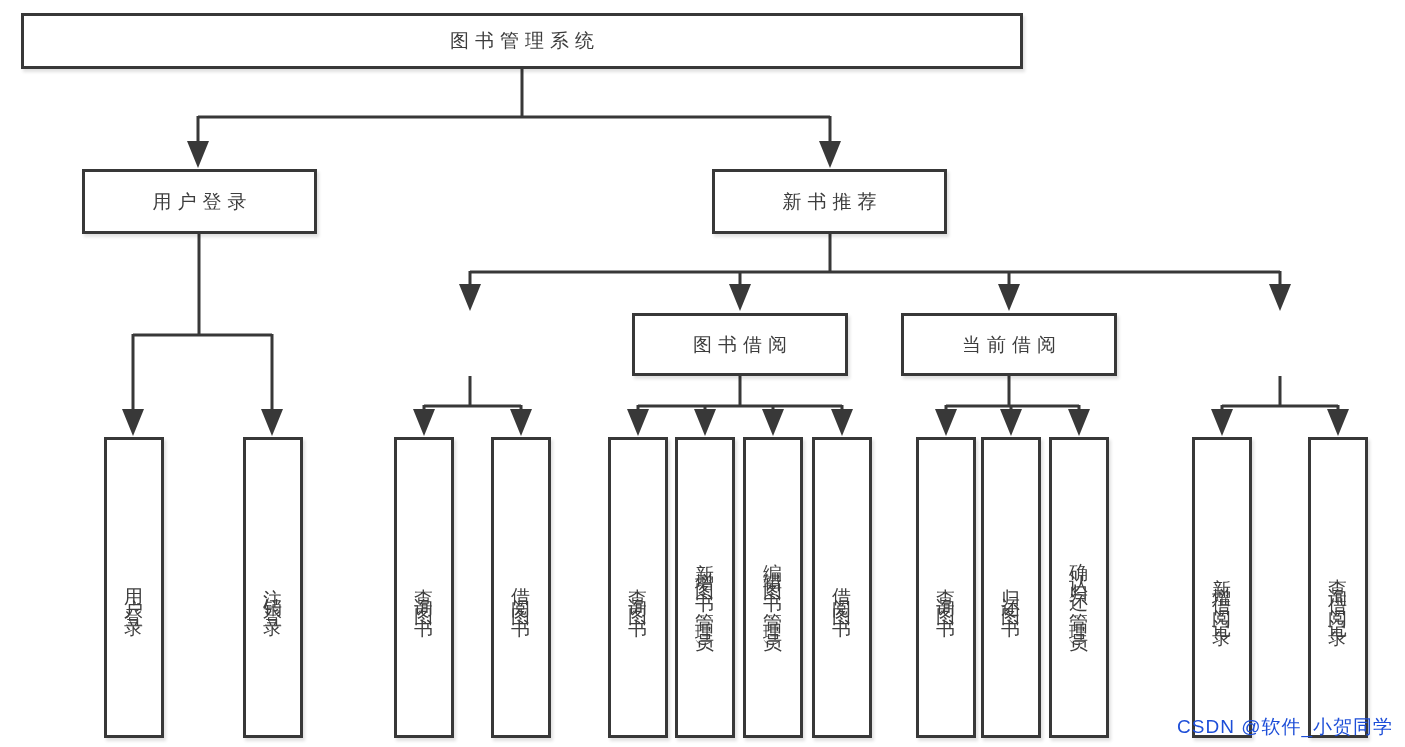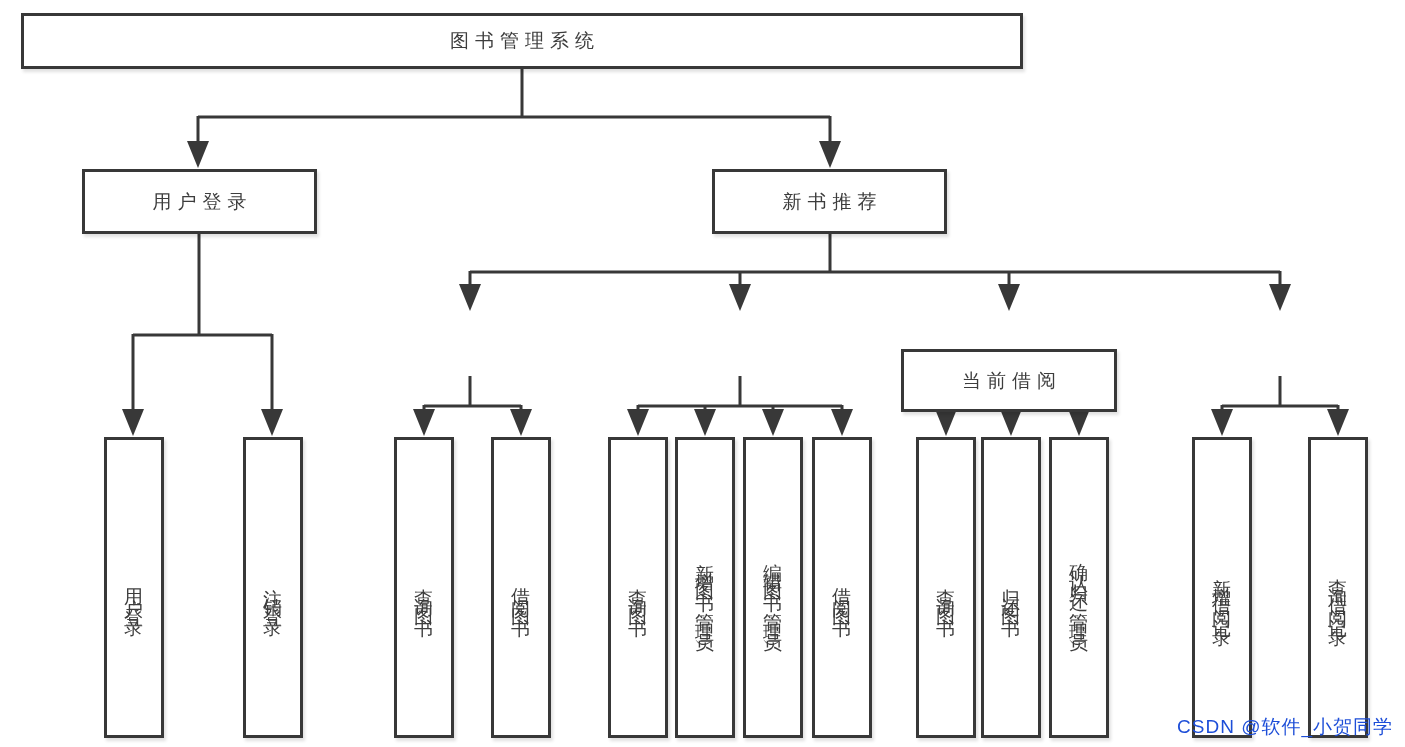--- a/index.html
+++ b/index.html
@@ -111,21 +111,24 @@
     <span class="h-label">图书管理系统</span>
   </div>
 
   <div class="node" style="left:82px; top:169px; width:235px; height:65px;">
     <span class="h-label">用户登录</span>
   </div>
   <div class="node" style="left:712px; top:169px; width:235px; height:65px;">
     <span class="h-label">新书推荐</span>
   </div>
 
-  <div class="node" style="left:901px; top:313px; width:216px; height:63px;margin-top:36px;">
+  <div class="node" style="left:632px; top:313px; width:216px; height:63px;">
+    <span class="h-label">图书借阅</span>
+  </div>
+  <div class="node" style="left:901px; top:313px; width:216px; height:63px;">
     <span class="h-label">当前借阅</span>
   </div>
 
   <div class="node" style="left:104px; top:437px; width:60px; height:301px;">
     <span class="v-label">用户登录</span>
   </div>
   <div class="node" style="left:243px; top:437px; width:60px; height:301px;">
     <span class="v-label">注销登录</span>
   </div>
 

